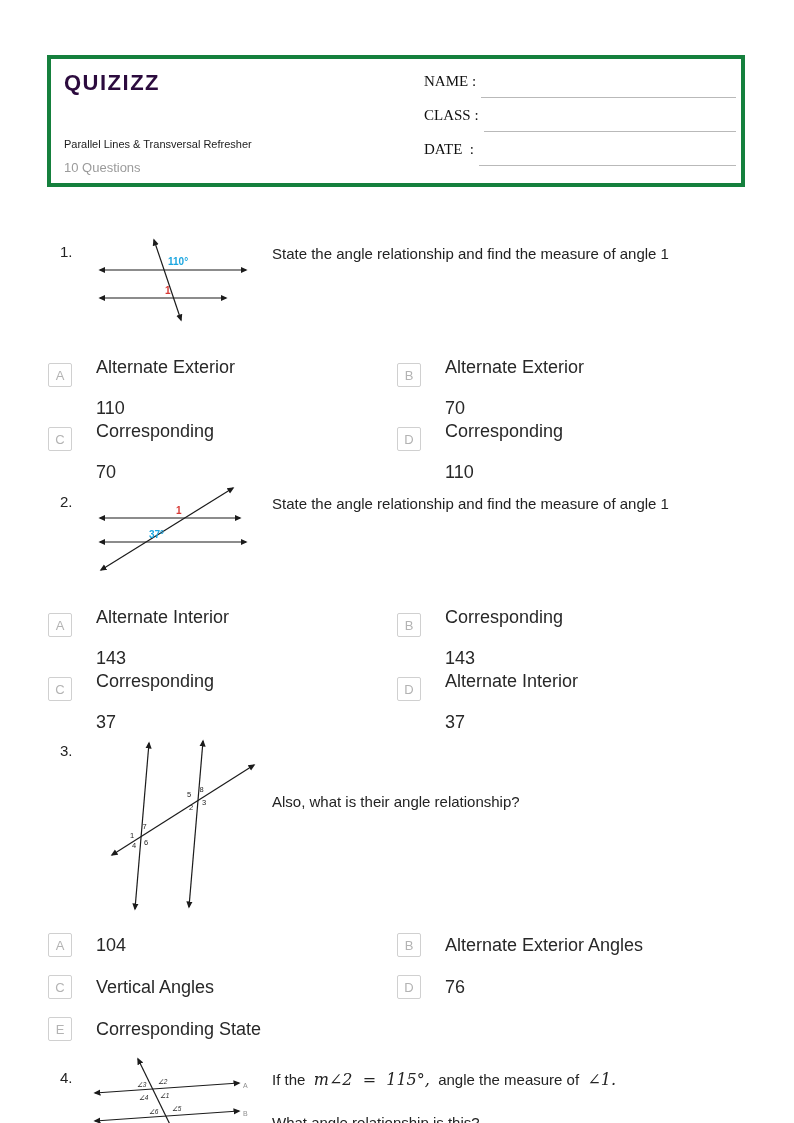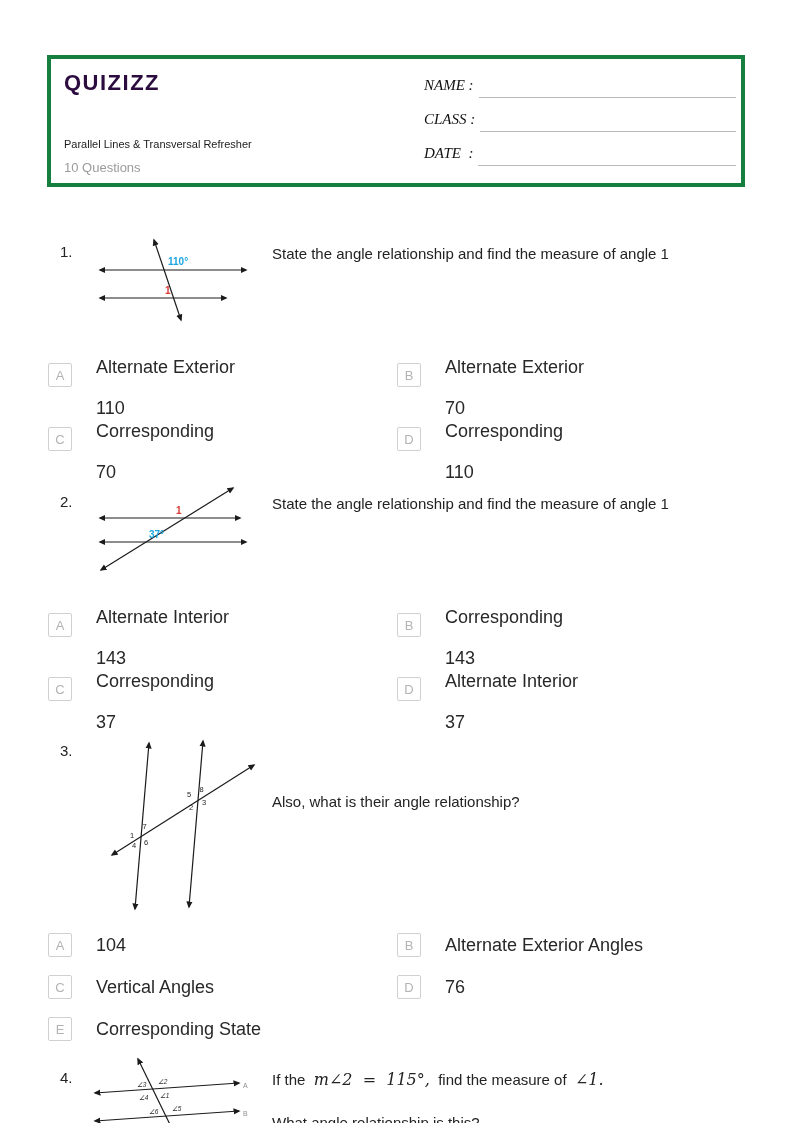--- a/index.html
+++ b/index.html
@@ -7,21 +7,21 @@
         font-family:"Liberation Sans",sans-serif;color:#232323;}
 
   
   .hdr{position:absolute;left:47px;top:45px;width:698px;height:132px;
        border:4px solid #15803d;box-sizing:border-box;margin-top:10px;}
   .logo{position:absolute;left:13px;top:11px;font-size:22px;font-weight:800;
         color:#2c0b3e;letter-spacing:1.5px;}
   .hdr-title{position:absolute;left:13px;top:79px;font-size:11px;color:#1c1c1c;}
   .hdr-sub{position:absolute;left:13px;top:101px;font-size:13px;color:#9b9b9b;}
   .fields{position:absolute;left:373px;top:14px;width:312px;}
-  .frow{display:flex;align-items:center;height:24px;margin-bottom:10px;font-style:italic;}
+  .frow{display:flex;align-items:flex-start;height:24px;margin-bottom:10px;}
   .flabel{font-family:"Liberation Serif",serif;font-size:15px;color:#101010;white-space:pre;}
   .fline{flex:1;border-bottom:1px solid #b9b9b9;height:100%;margin-left:5px;}
 
   
   .qnum{position:absolute;left:60px;font-size:15px;color:#232323;}
   .qtext{position:absolute;left:272px;font-size:15px;color:#232323;width:478px;line-height:21px;}
   .qtext span{white-space:pre;}
   .math{font-family:"DejaVu Serif",serif;font-style:italic;font-size:16px;}
 
   .opt{position:absolute;display:flex;gap:24px;align-items:flex-start;}
@@ -217,16 +217,16 @@
     <text x="151" y="31" class="lline">A</text>
     <text x="151" y="59" class="lline">B</text>
     <text x="66" y="27" class="lang">∠2</text>
     <text x="45" y="30" class="lang">∠3</text>
     <text x="68" y="41" class="lang">∠1</text>
     <text x="47" y="43" class="lang">∠4</text>
     <text x="57" y="57" class="lang">∠6</text>
     <text x="80" y="54" class="lang">∠5</text>
   </svg>
 
-  <div class="qtext" style="top:1069px;"><span>If the  </span><span class="math">m∠2  =  115°,</span><span>  find the measure of  </span><span class="math">∠1.</span></div>
+  <div class="qtext" style="top:1069px;"><span>If the  </span><span class="math">m∠2  =  115°,</span><span>  angle the measure of  </span><span class="math">∠1.</span></div>
   <div class="qtext" style="top:1112px;">What angle relationship is this?</div>
 
 </div>
 
 </body></html>

